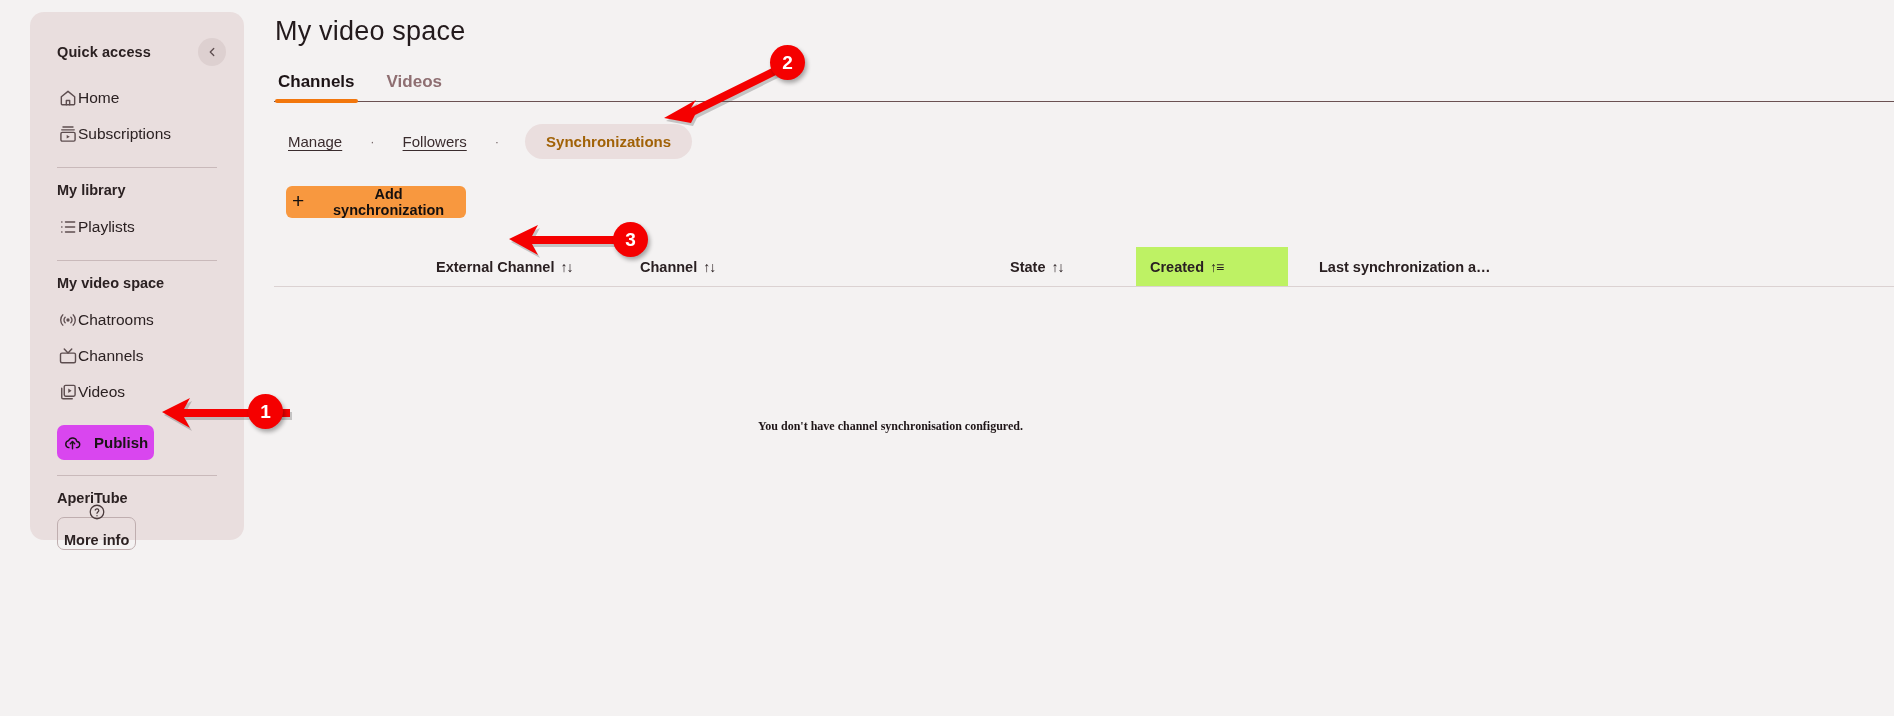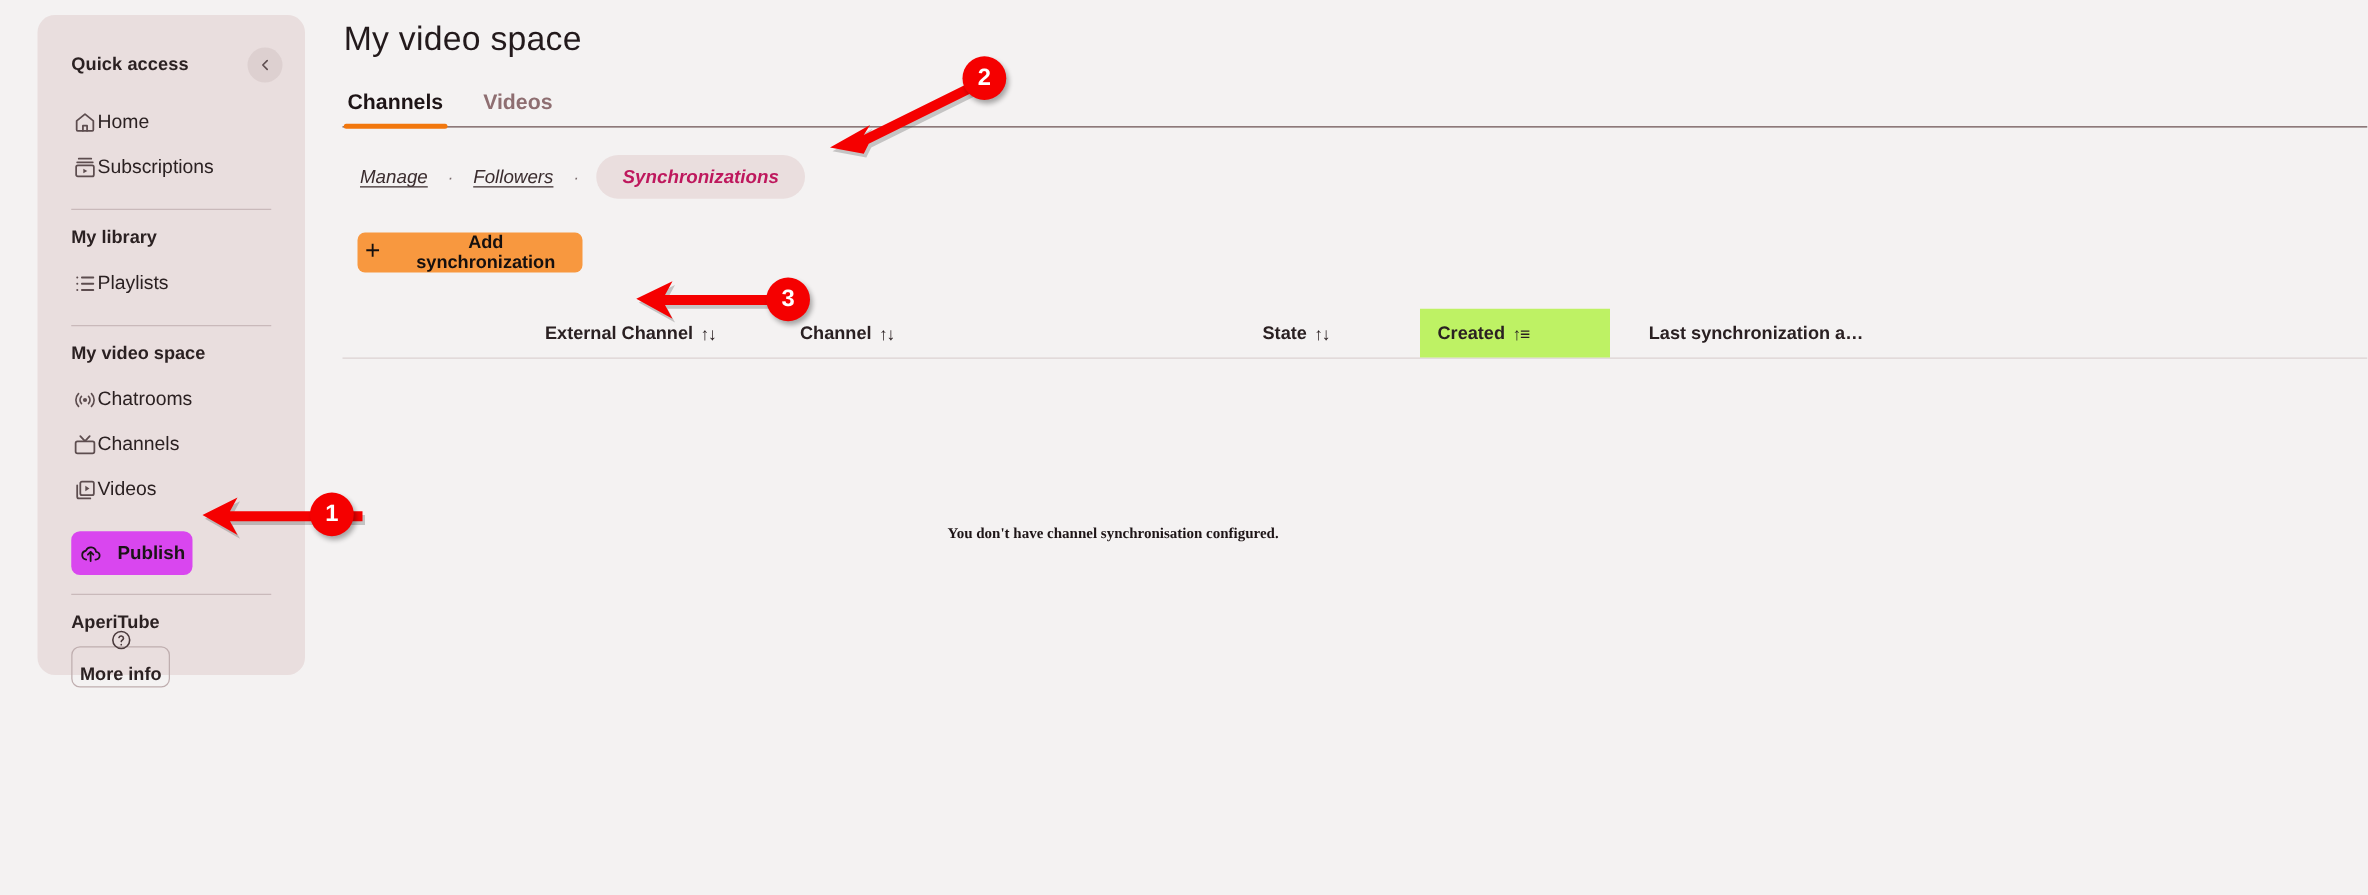--- a/index.html
+++ b/index.html
@@ -117,37 +117,36 @@
     color: #8e6e71;
   }
   .tab.active { color: #1d1416; }
   .tab.active::after {
     content: ""; position: absolute;
     left: 0; right: 0; bottom: -2px; height: 4px;
     background: #f2770d; border-radius: 2px;
   }
 
   .subtabs {
-    display: flex; align-items: center; gap: 0;
+    display: flex; align-items: center; gap: 12px;
     margin: 22px 0 0 12px;
-    font-style: italic;
   }
   .subtab {
     font-size: 15px; color: #3a2c2e;
     text-decoration: underline; text-underline-offset: 3px;
     cursor: pointer;
     padding: 7px 2px;
   }
   .subtab.active {
     background: #eadede;
     border-radius: 18px;
     padding: 9px 21px;
     text-decoration: none;
     font-weight: bold;
-    color: #be185d;
+    color: #a16207;
   }
   .subtab-sep {
     color: #77696b; font-size: 13px;
     padding: 0 14px;
     user-select: none;
   }
 
   .add-sync-btn {
     display: flex; align-items: center; justify-content: center; gap: 13px;
     margin: 27px 0 0 12px;

